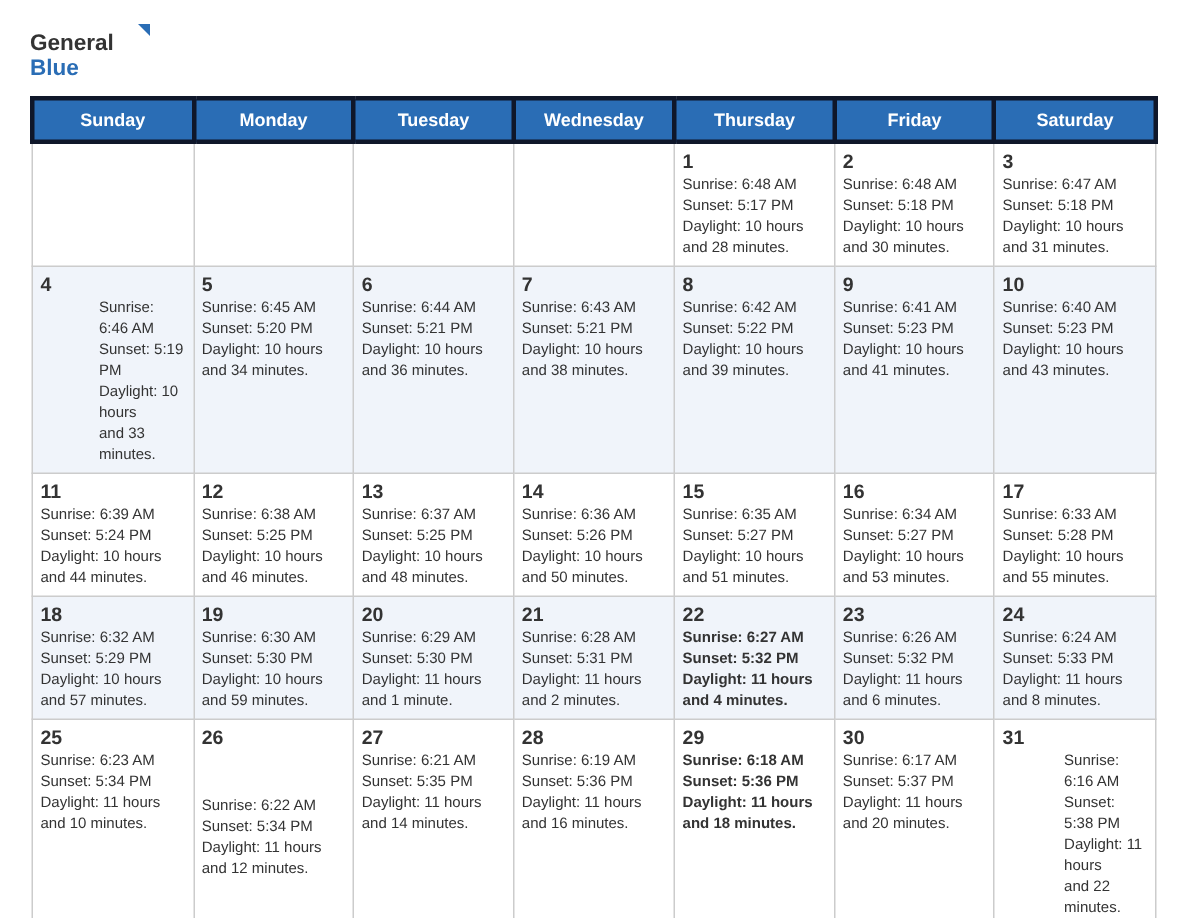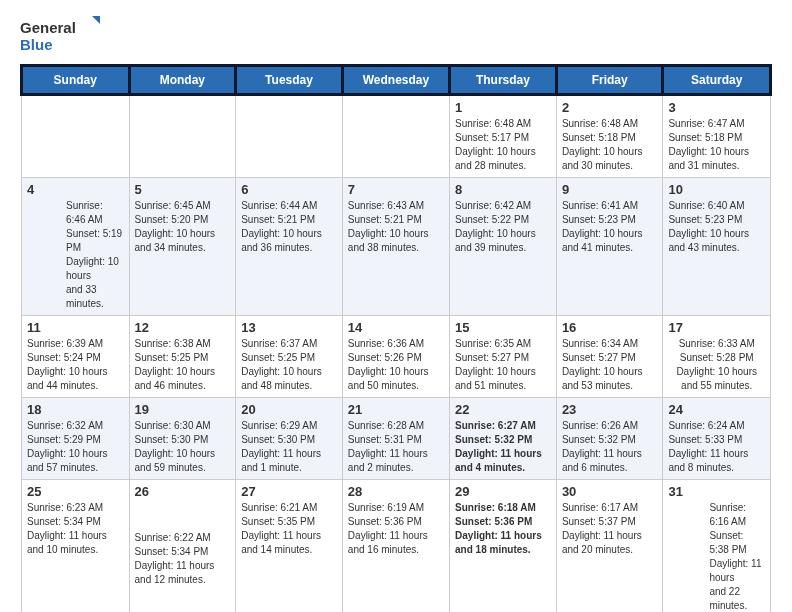--- a/index.html
+++ b/index.html
@@ -225,21 +225,21 @@
         </td>
         <td>
           <span class="day-number">16</span>
           <div class="day-info" style="white-space: pre-line;">Sunrise: 6:34 AM
 Sunset: 5:27 PM
 Daylight: 10 hours
 and 53 minutes.</div>
         </td>
         <td>
           <span class="day-number">17</span>
-          <div class="day-info" style="white-space: pre-line; text-align: center;">Sunrise: 6:33 AM
+          <div class="day-info" style="white-space: pre-line;">Sunrise: 6:33 AM
 Sunset: 5:28 PM
 Daylight: 10 hours
 and 55 minutes.</div>
         </td>
       </tr>
       <tr>
         <td>
           <span class="day-number">18</span>
           <div class="day-info" style="white-space: pre-line;">Sunrise: 6:32 AM
 Sunset: 5:29 PM

